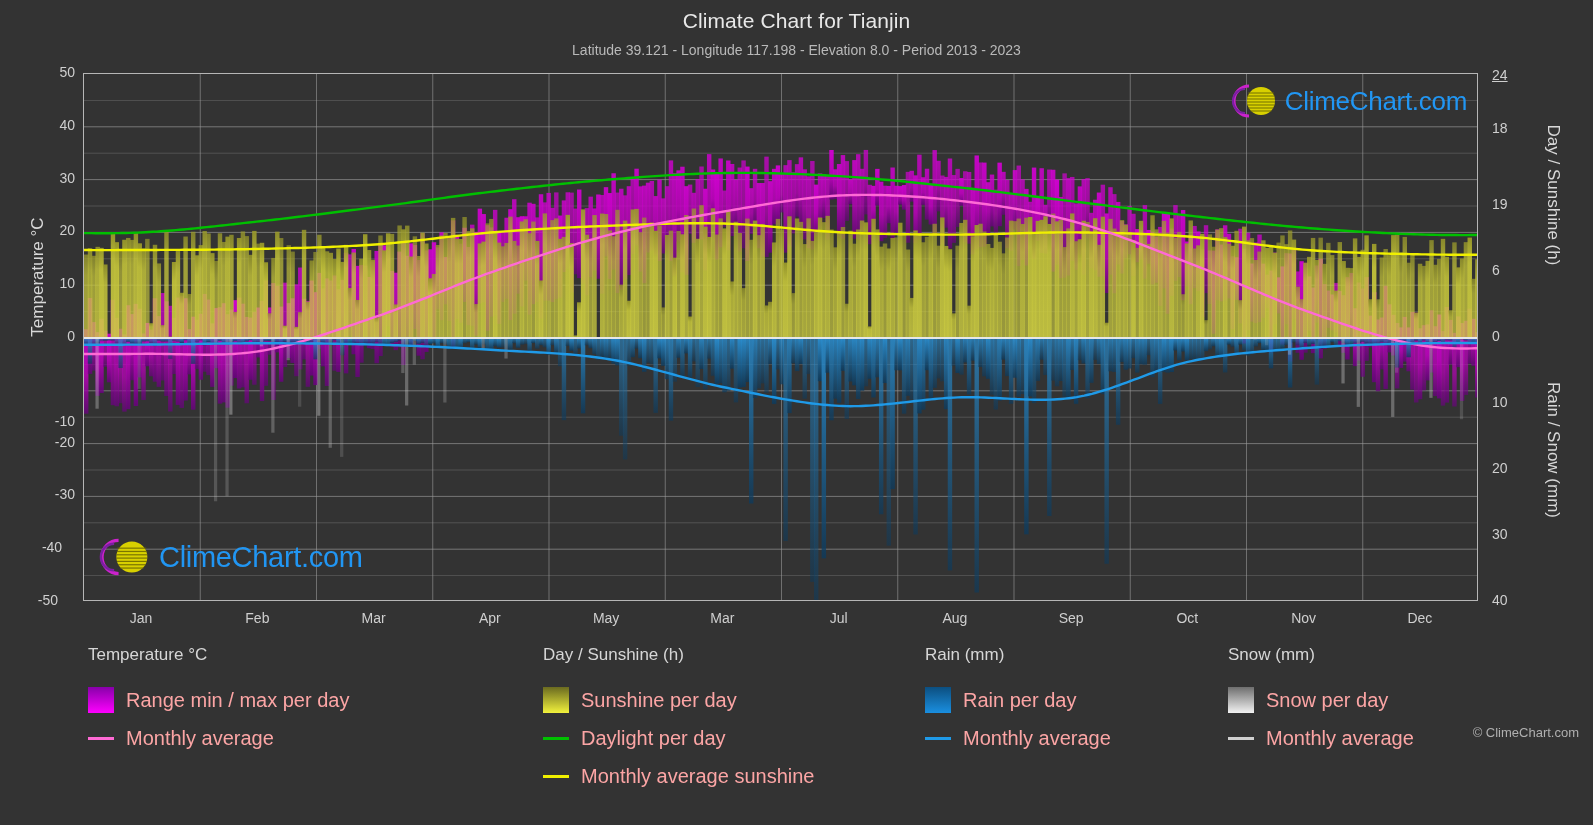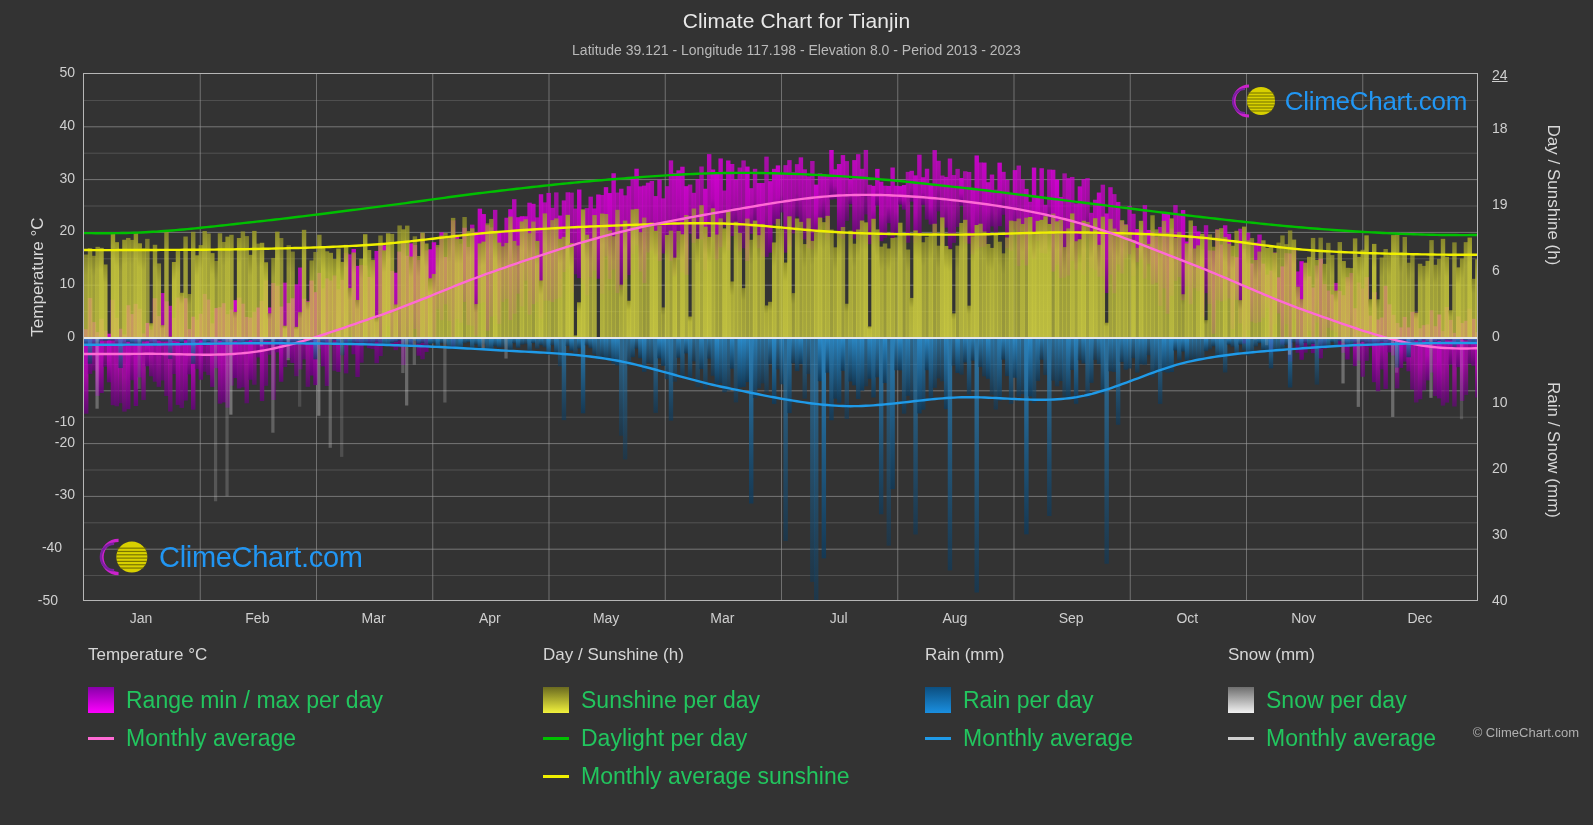--- a/index.html
+++ b/index.html
@@ -76,21 +76,21 @@
   }
   .legend-col { position: absolute; top: 0; }
   .legend-head {
     font-size: 17px; color: #d6d6d6; margin-bottom: 16px; white-space: nowrap;
   }
   .legend-row {
     display: flex; align-items: center; height: 38px;
   }
   .legend-row .sw { width: 26px; height: 26px; margin-right: 12px; flex: 0 0 26px; }
   .legend-row .ln { width: 26px; height: 3px; margin-right: 12px; flex: 0 0 26px; }
-  .legend-row .lbl { font-size: 23px; color: #22c55e; white-space: nowrap; }
+  .legend-row .lbl { font-size: 20px; color: #fca5a5; white-space: nowrap; }
 
   #copyright {
     position: absolute; right: 14px; bottom: 12px;
     font-size: 13px; color: #b0b0b0;
   }
 </style>
 </head>
 <body>
 
 <div id="root">

